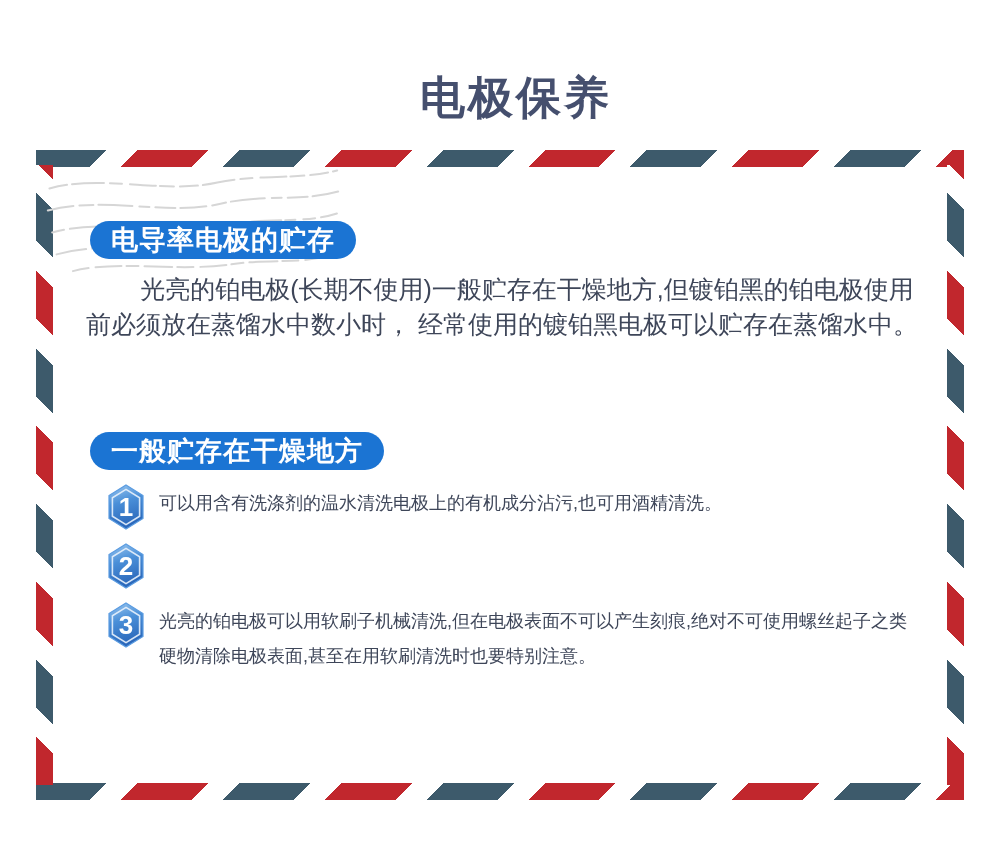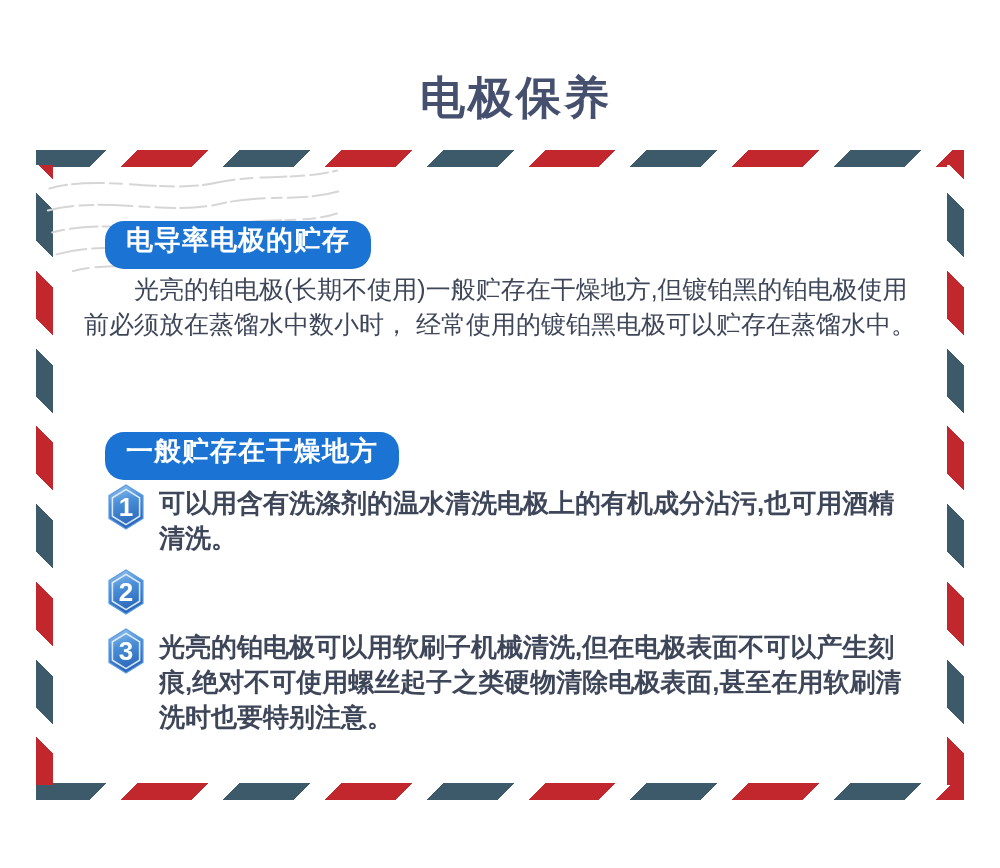--- a/index.html
+++ b/index.html
@@ -22,34 +22,34 @@
   .edge-bottom{bottom:0;}
   .edge-left,.edge-right{top:15px;bottom:15px;width:17px;
     background:repeating-linear-gradient(45deg,
       var(--stripe-red,#c1272d) 0 34px,#ffffff 34px 55px,
       var(--stripe-blue,#3d5a6b) 55px 89px,#ffffff 89px 110px);}
   .edge-left{left:0;}
   .edge-right{right:0;}
 
   .waves{position:absolute;left:10px;top:16px;width:295px;height:105px;transform:rotate(-1deg);}
 
-  .badge{position:absolute;left:69px;height:48px;line-height:38px;padding:0 21px;
+  .badge{position:absolute;left:54px;height:38px;line-height:38px;padding:0 21px;
          background:var(--accent,#1b74d3);color:#ffffff;font-size:27px;font-weight:bold;
          border-radius:19px;letter-spacing:1px;white-space:nowrap;}
   .badge-storage{top:71px;}
   .badge-cleaning{top:282px;}
 
   .para{position:absolute;left:48px;top:122px;width:836px;margin:0;
-        font-size:25px;line-height:35px;color:var(--text-body,#3e4659);text-indent:2em;}
+        font-size:25px;line-height:35px;color:var(--text-body,#3e4659);text-indent:2em;text-align:center;}
 
   .steps{position:absolute;left:70px;top:334px;width:810px;}
   .step{display:flex;align-items:flex-start;margin-bottom:13px;}
   .hex-icon{flex:none;width:40px;height:46px;margin-right:13px;}
-  .step-text{font-size:26px;line-height:35px;color:var(--text-body,#3e4659);
-             padding-top:2px;width:756px;font-weight:bold;}
+  .step-text{font-size:18px;line-height:35px;color:var(--text-body,#3e4659);
+             padding-top:2px;width:756px;}
 </style>
 </head>
 <body>
 
 <div class="page">
 
   <h1 class="title">电极保养</h1>
 
   <div class="card">
 

